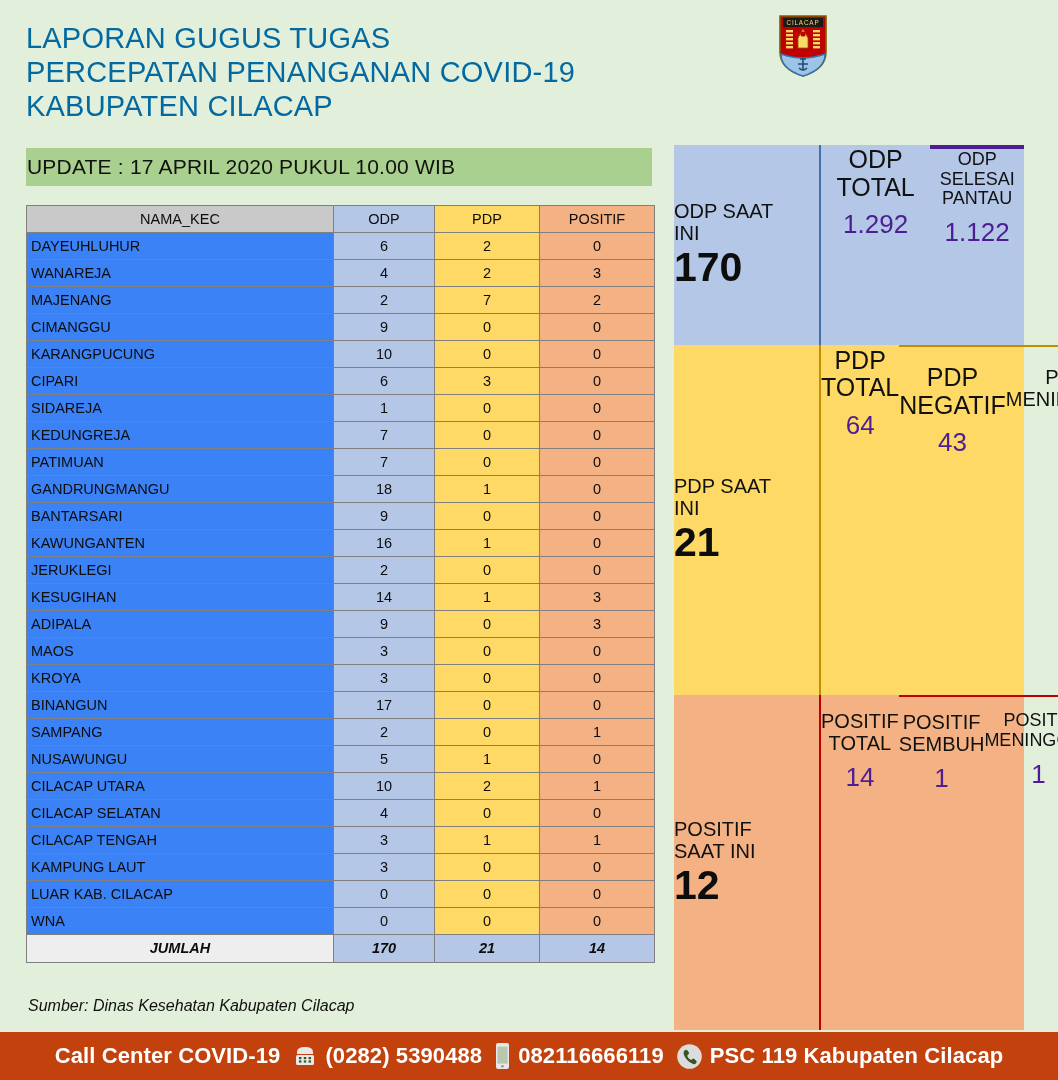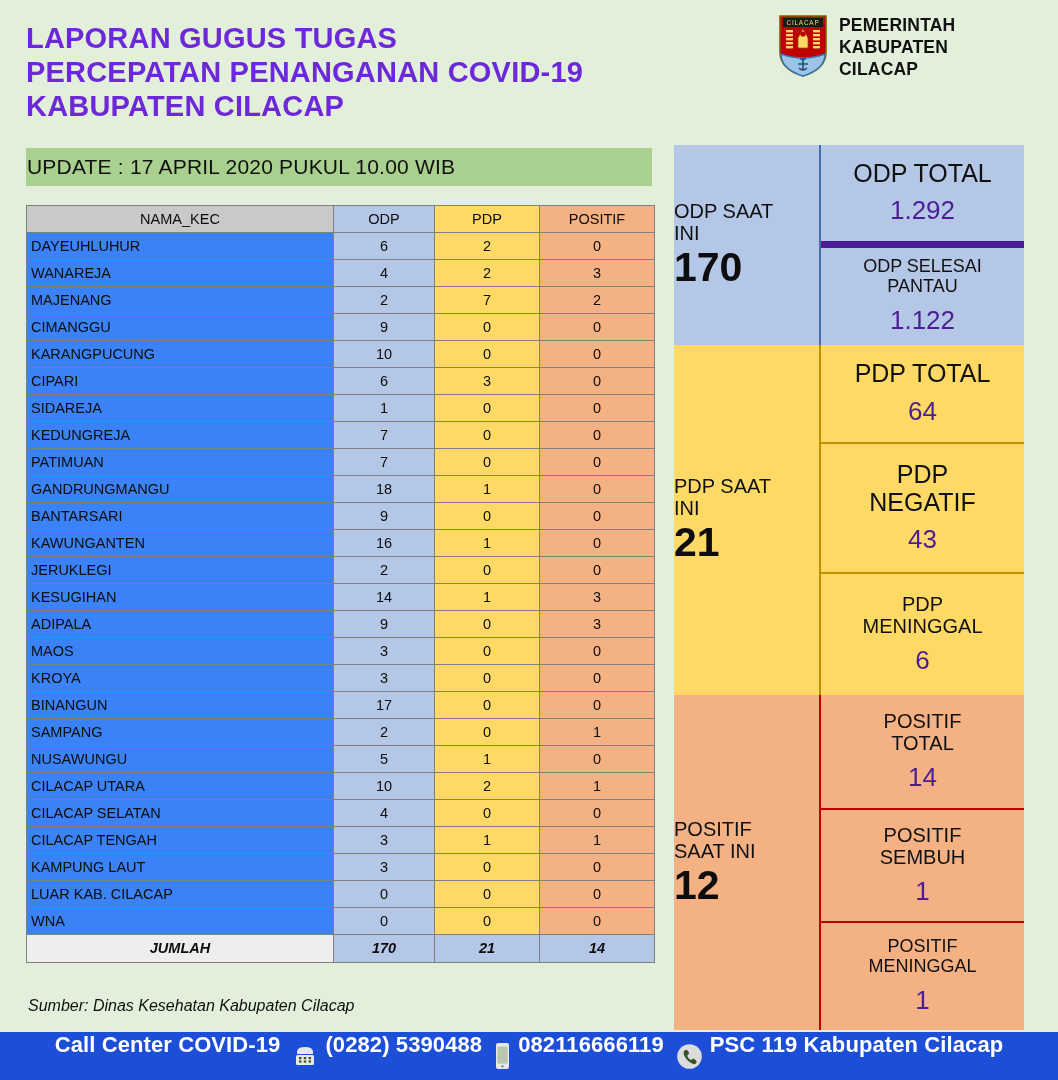--- a/index.html
+++ b/index.html
@@ -8,22 +8,22 @@
     background: #e2efda;
     font-family: "Liberation Sans", sans-serif;
     overflow: hidden;
   }
   .page { position: relative; width: 1058px; height: 1080px; background: #e2efda; }
 
   
   .header { position: absolute; left: 0; top: 0; width: 1058px; height: 136px; }
   .title-block {
     position: absolute; left: 26px; top: 22px;
-    font-size: 29px; font-weight: bold; line-height: 1.17;
-    letter-spacing: 0.2px; color: #6d28d9;
+    font-size: 29px; font-weight: normal; line-height: 1.17;
+    letter-spacing: 0.2px; color: #0369a1;
   }
   .title-block div { white-space: nowrap; }
 
   .gov-block { position: absolute; left: 777px; top: 14px; display: flex; align-items: flex-start; gap: 10px; }
   .crest { width: 52px; height: 64px; flex: 0 0 auto; }
   .gov-text { font-size: 17.5px; font-weight: bold; line-height: 1.26; color: #111; letter-spacing: 0.2px; }
 
   
   .update-bar {
     position: absolute; left: 26px; top: 148px; width: 626px; height: 38px;
@@ -61,51 +61,51 @@
     font-size: 16px; font-style: italic; color: #111;
   }
 
   
   .panels { position: absolute; left: 674px; top: 145px; width: 350px; height: 885px; }
   .pgroup { display: flex; width: 350px; }
   .pg-left {
     flex: 0 0 147px; display: flex; flex-direction: column;
     align-items: flex-start; justify-content: center; text-align: center;
   }
-  .pg-right { flex: 1 1 auto; display: flex; flex-direction: column; }
+  .pg-right { flex: 1 1 auto; display: flex; flex-direction: row; }
   .pcell { display: flex; flex-direction: column; align-items: center; justify-content: center; text-align: center; }
   .plabel { font-size: 20px; line-height: 1.1; color: #111; }
   .plabel.big { font-size: 25px; }
   .pval { font-size: 26px; color: #4c1d95; margin-top: 8px; }
   .pbig { font-size: 41px; font-weight: bold; color: #0d0d0d; line-height: 1.05; margin-top: 2px; }
 
   
   .g-odp { height: 200px; background: #b4c7e7; }
   .g-odp .pg-left { border-right: 2px solid #4472a8; }
   .g-odp .pc1 { height: 96px; }
-  .g-odp .pc2 { height: 104px; border-top: 7px solid #4c1d95; }
+  .g-odp .pc2 { height: 104px; border-top: 4px solid #4c1d95; }
 
   
   .g-pdp { height: 350px; background: #ffd966; }
   .g-pdp .pg-left { border-right: 2px solid #bf9000; }
   .g-pdp .pc1 { height: 97px; }
   .g-pdp .pc2 { height: 130px; border-top: 2px solid #bf9000; }
   .g-pdp .pc3 { height: 123px; border-top: 2px solid #bf9000; }
 
   
   .g-pos { height: 335px; background: #f4b183; }
   .g-pos .pg-left { border-right: 2px solid #c00000; }
   .g-pos .pc1 { height: 113px; }
   .g-pos .pc2 { height: 113px; border-top: 2px solid #c00000; }
   .g-pos .pc3 { height: 109px; border-top: 2px solid #c00000; }
 
   
   .footer {
     position: absolute; left: 0; top: 1032px; width: 1058px; height: 48px;
-    background: #1d4ed8; display: flex; justify-content: center;
+    background: #c2410c; display: flex; align-items: center; justify-content: center;
     gap: 0px; color: #ffffff;
   }
   .foot-text { font-size: 22px; font-weight: bold; letter-spacing: 0.1px; white-space: nowrap; }
   .foot-ico { display: inline-flex; align-items: center; margin: 0 7px 0 12px; }
   svg { display: block; }
 </style>
 </head>
 <body>
 
 <div class="page">
@@ -134,25 +134,20 @@
             <rect x="36" y="24" width="7" height="2.4"></rect>
               <rect x="36" y="28" width="7" height="2.4"></rect>
             <rect x="36" y="32" width="7" height="2.4"></rect>
           </g>
           <path d="M26 15 L31 24 L31 34 L21 34 L21 24 Z" fill="#ffd966" stroke="#7f6000" stroke-width="0.8"></path>
           <circle cx="26" cy="20" r="2.6" fill="#c00000"></circle>
           <path d="M4 40 Q26 48 48 40 Q48 55 26 62 Q4 55 4 40 Z" fill="#9dc3e6" stroke="#2e75b6" stroke-width="1.4"></path>
           <path d="M26 44 L26 56 M21 50 L31 50 M23 45 L29 45" stroke="#1f4e79" stroke-width="1.6" fill="none"></path>
           <path d="M22 54 Q26 58 30 54" stroke="#1f4e79" stroke-width="1.6" fill="none"></path>
         </svg>
-      </span>
-      <span class="gov-text">
-        <div>PEMERINTAH</div>
-        <div>KABUPATEN</div>
-        <div>CILACAP</div>
       </span>
     </div>
   </div>
 
   <div class="update-bar">UPDATE : 17 APRIL 2020 PUKUL 10.00 WIB</div>
 
   <div class="table-wrap">
     <table class="kec">
       <colgroup>
         <col class="c-name">

